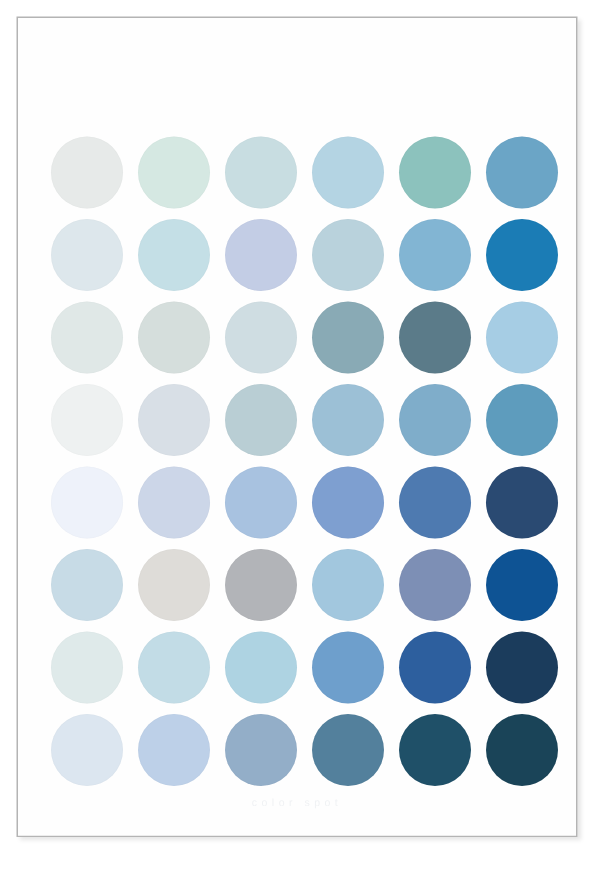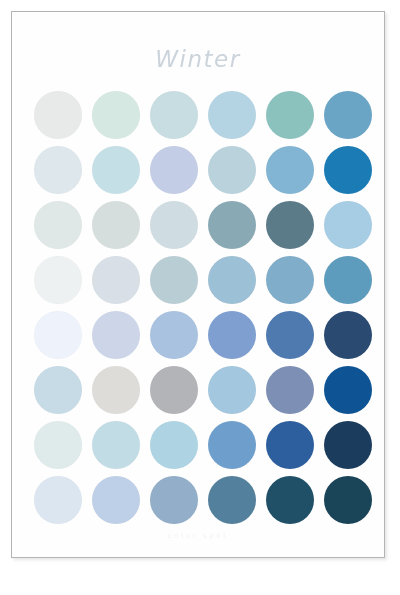--- a/index.html
+++ b/index.html
@@ -96,21 +96,20 @@
   }
 </style>
 </head>
 <body>
 
 <div id="poster">
 
   <div id="card-frame">
     <div id="card-inner">
 
-      <div id="poster-title">Winter</div>
 
       <div id="swatch-grid">
           <div class="swatch" title="#e7eae9" style="background: rgb(231, 234, 233);"></div>
           <div class="swatch" title="#d5e8e2" style="background: rgb(213, 232, 226);"></div>
           <div class="swatch" title="#c8dde1" style="background: rgb(200, 221, 225);"></div>
           <div class="swatch" title="#b4d4e3" style="background: rgb(180, 212, 227);"></div>
           <div class="swatch" title="#8cc2bd" style="background: rgb(140, 194, 189);"></div>
           <div class="swatch" title="#6ba5c6" style="background: rgb(107, 165, 198);"></div>
           <div class="swatch" title="#dde7ec" style="background: rgb(221, 231, 236);"></div>
           <div class="swatch" title="#c4dfe6" style="background: rgb(196, 223, 230);"></div>

